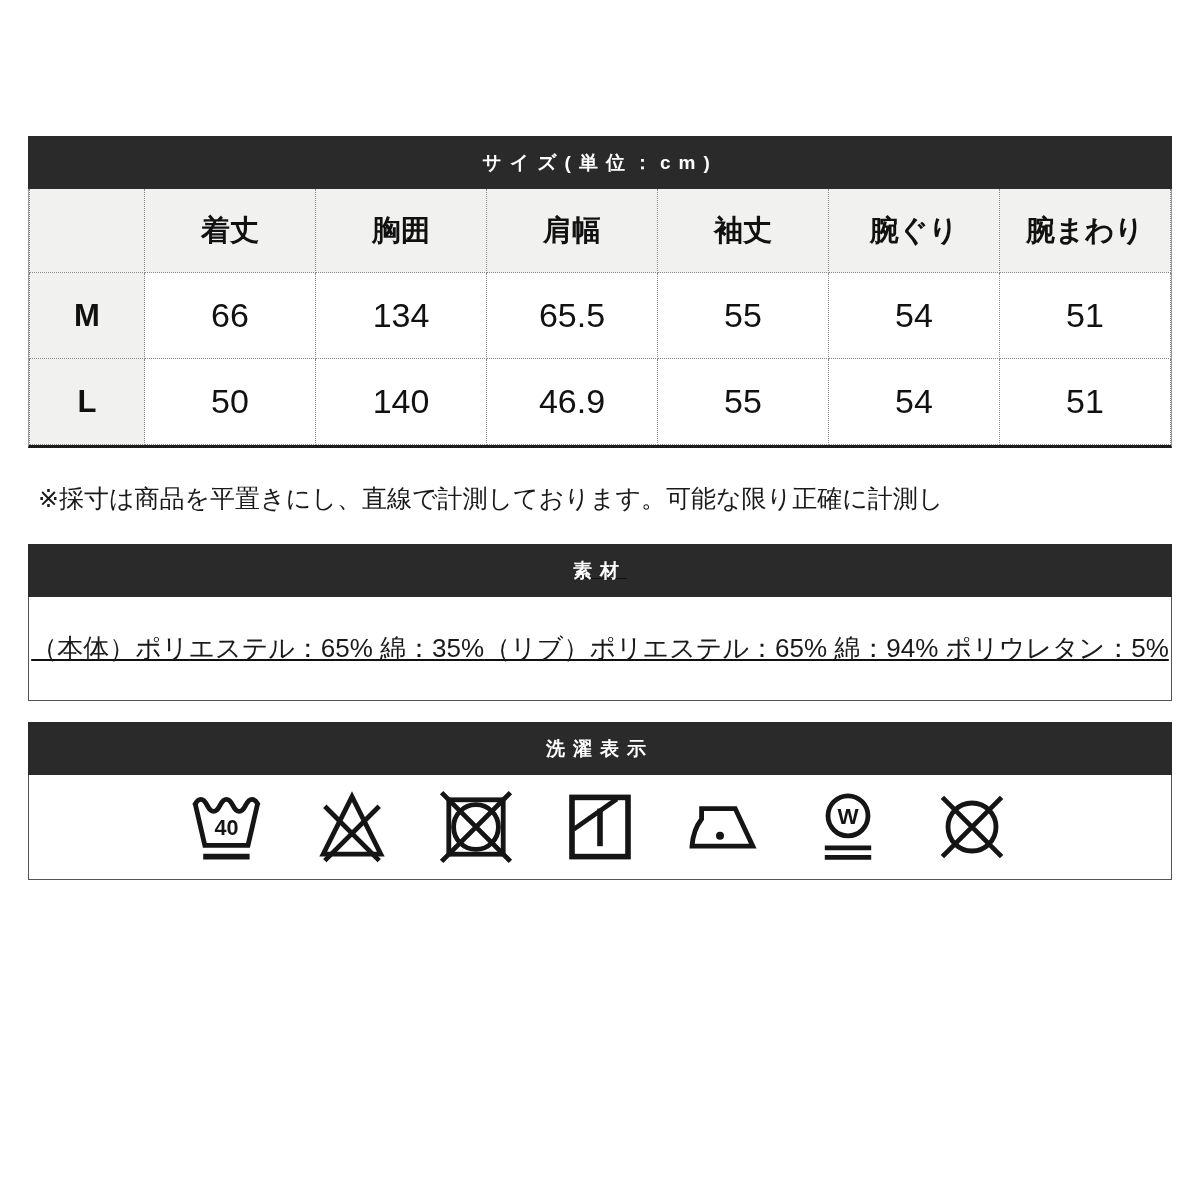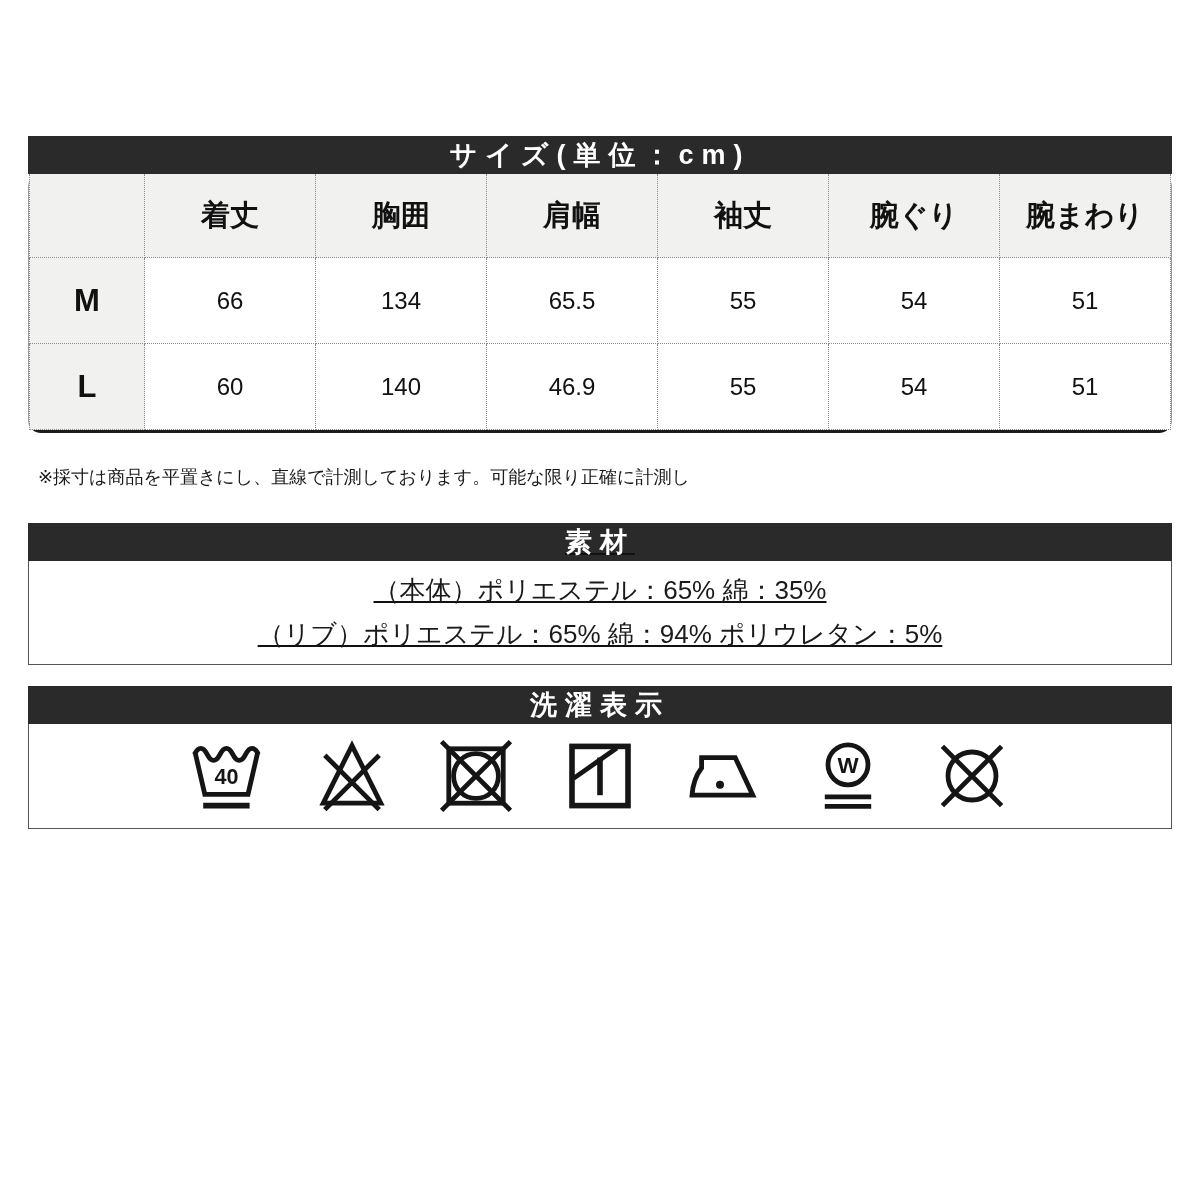--- a/index.html
+++ b/index.html
@@ -9,35 +9,34 @@
     background:#ffffff;
     overflow:hidden;
     font-family:"Liberation Sans","DejaVu Sans",sans-serif;
     color:#111111;
     box-sizing:border-box;
   }
   .content { margin:0 28px; }
 
   
   .bar {
-    height:38px;
+    height:53px;
     background:#2a2a2a;
     color:#ffffff;
     display:flex; align-items:center; justify-content:center;
-    font-size:27px; font-weight:bold;
+    font-size:19px; font-weight:bold;
     letter-spacing:8px;
   }
 
   
   .size-box { margin-top:136px; }
   .table-wrap {
     border-left:1px solid #9a9a9a;
     border-right:1px solid #9a9a9a;
     border-bottom:3px solid #1c1c1c;
-    border-radius:13px;
   }
   table.size-table {
     width:100%;
     border-collapse:collapse;
     table-layout:fixed;
   }
   .size-table th, .size-table td {
     border:1px dotted #8a8a8a;
     text-align:center; vertical-align:middle;
     padding:0;
@@ -47,37 +46,37 @@
   .size-table tr.drow th, .size-table tr.drow td { height:85px; }
   .size-table .colh {
     background:#f1f1ef;
     font-size:29px; font-weight:bold;
   }
   .size-table .corner { background:#f1f1ef; }
   .size-table .lab {
     background:#f1f1ef;
     font-size:31px; font-weight:bold;
   }
-  .size-table td { font-size:24px; font-weight:normal; background:#ffffff; }
-
-  
-  .notes { margin-top:23px; padding-left:10px; font-size:18px; line-height:42px; color:#1a1a1a; }
+  .size-table td { font-size:34px; font-weight:normal; background:#ffffff; }
+
+  
+  .notes { margin-top:29px; padding-left:10px; font-size:25px; line-height:42px; color:#1a1a1a; }
   .note + .note { margin-top:10px; }
   .note-line + .note-line { padding-left:22px; }
 
   
   .box-body {
     border:1px solid #555555;
     border-top:none;
     background:#ffffff;
   }
   .material-box { margin-top:25px;text-decoration:underline; }
   .material-body {
     height:103px;
-    display:flex; flex-direction:column;
+    display:flex; flex-direction:row;
     align-items:center; justify-content:center;
     row-gap:9px;
     font-size:26px; color:#1a1a1a;
   }
   .care-box { margin-top:21px;text-align:center; }
   .care-body {
     height:104px;
     display:flex; align-items:center; justify-content:center;
     column-gap:26px;
     gap:40px;
@@ -122,21 +121,21 @@
             <th class="lab">M</th>
             <td>66</td>
             <td>134</td>
             <td>65.5</td>
             <td>55</td>
             <td>54</td>
             <td>51</td>
           </tr>
           <tr class="drow">
             <th class="lab">L</th>
-            <td>60</td>
+            <td>50</td>
             <td>140</td>
             <td>46.9</td>
             <td>55</td>
             <td>54</td>
             <td>51</td>
           </tr>
         </tbody>
           </table>
       </div>
     </section>

